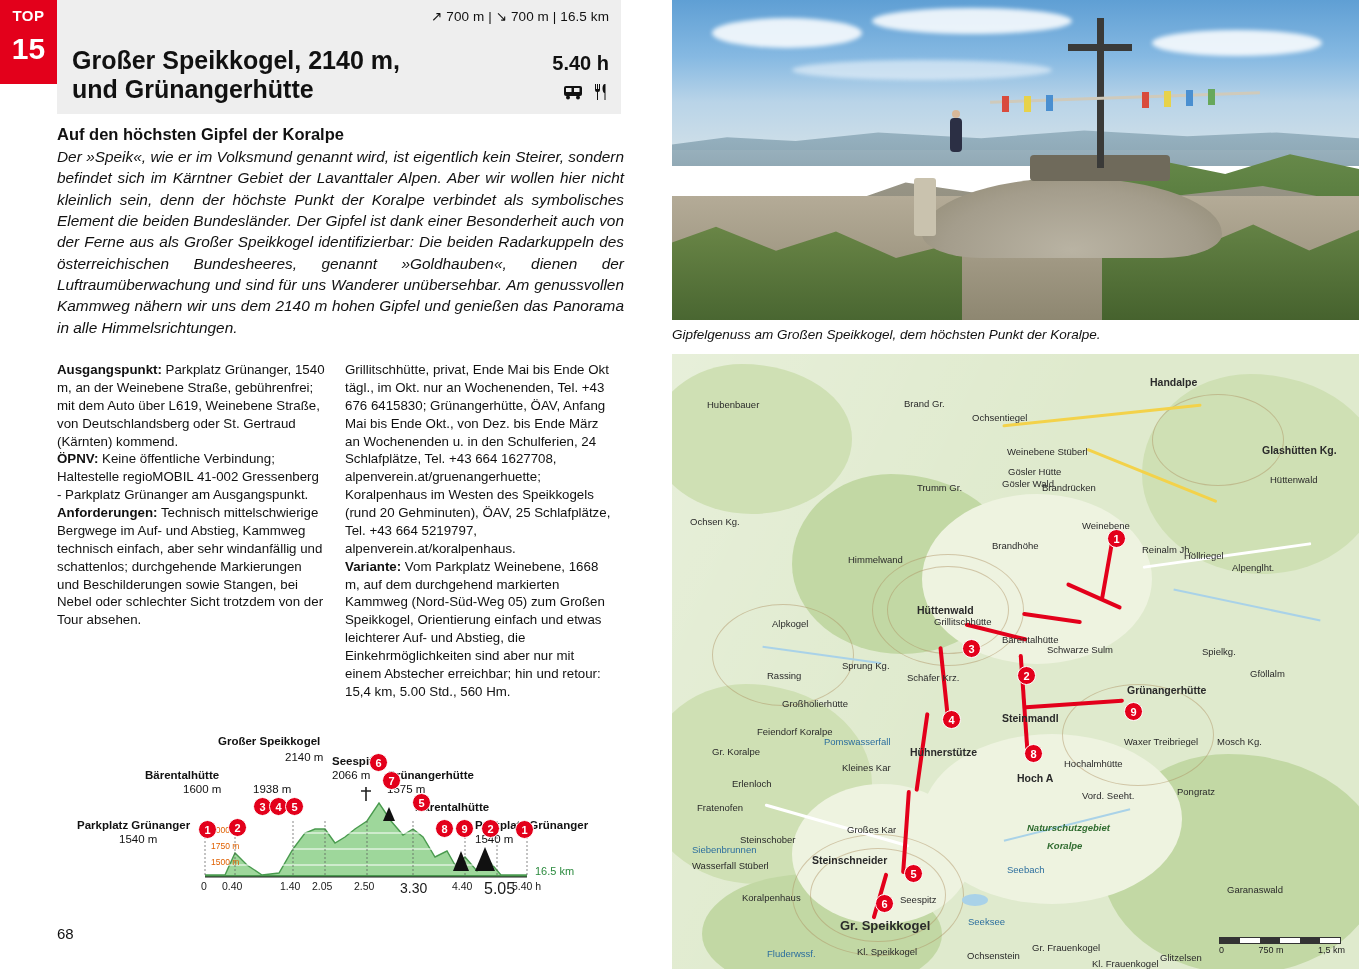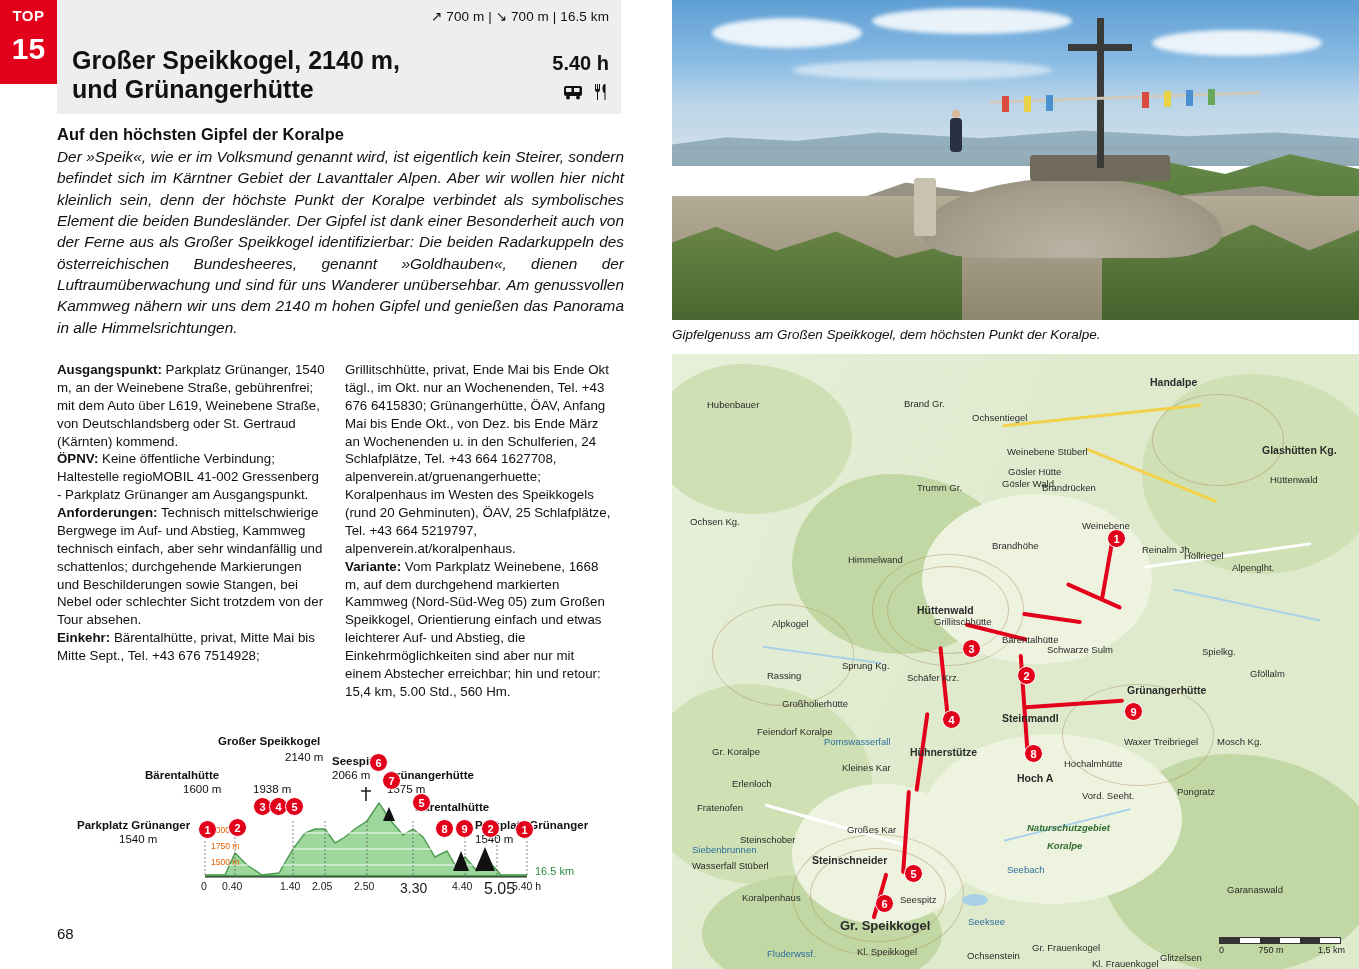--- a/index.html
+++ b/index.html
@@ -184,21 +184,20 @@
     </div>
 
     <div class="subhead">Auf den höchsten Gipfel der Koralpe</div>
     <div class="intro">Der »Speik«, wie er im Volksmund genannt wird, ist eigentlich kein Steirer, sondern befindet sich im Kärntner Gebiet der Lavanttaler Alpen. Aber wir wollen hier nicht kleinlich sein, denn der höchste Punkt der Koralpe verbindet als symbolisches Element die beiden Bundesländer. Der Gipfel ist dank einer Besonderheit auch von der Ferne aus als Großer Speikkogel identifizierbar: Die beiden Radarkuppeln des österreichischen Bundesheeres, genannt »Goldhauben«, dienen der Luftraumüberwachung und sind für uns Wanderer unübersehbar. Am genussvollen Kammweg nähern wir uns dem 2140 m hohen Gipfel und genießen das Panorama in alle Himmelsrichtungen.</div>
 
     <div class="cols">
       <div class="col a">
         <p><b>Ausgangspunkt:</b><span> Parkplatz Grünanger, 1540 m, an der Weinebene Straße, gebührenfrei; mit dem Auto über L619, Weinebene Straße, von Deutschlandsberg oder St. Gertraud (Kärnten) kommend.</span></p>
         <p><b>ÖPNV:</b><span> Keine öffentliche Verbindung; Haltestelle regioMOBIL 41-002 Gressenberg - Parkplatz Grünanger am Ausgangspunkt.</span></p>
         <p><b>Anforderungen:</b><span> Technisch mittelschwierige Bergwege im Auf- und Abstieg, Kammweg technisch einfach, aber sehr windanfällig und schattenlos; durchgehende Markierungen und Beschilderungen sowie Stangen, bei Nebel oder schlechter Sicht trotzdem von der Tour absehen.</span></p>
-        <p><b>Einkehr:</b><span> Bärentalhütte, privat, Mitte Mai bis Mitte Sept., Tel. +43 676 7514928;</span></p>
       </div>
       <div class="col b">
         <p><span>Grillitschhütte, privat, Ende Mai bis Ende Okt tägl., im Okt. nur an Wochenenden, Tel. +43 676 6415830; Grünangerhütte, ÖAV, Anfang Mai bis Ende Okt., von Dez. bis Ende März an Wochenenden u. in den Schulferien, 24 Schlafplätze, Tel. +43 664 1627708, alpenverein.at/gruenangerhuette; Koralpenhaus im Westen des Speikkogels (rund 20 Gehminuten), ÖAV, 25 Schlafplätze, Tel. +43 664 5219797, alpenverein.at/koralpenhaus.</span></p>
         <p><b>Variante:</b><span> Vom Parkplatz Weinebene, 1668 m, auf dem durchgehend markierten Kammweg (Nord-Süd-Weg 05) zum Großen Speikkogel, Orientierung einfach und etwas leichterer Auf- und Abstieg, die Einkehrmöglichkeiten sind aber nur mit einem Abstecher erreichbar; hin und retour: 15,4 km, 5.00 Std., 560 Hm.</span></p>
       </div>
     </div>
 
     <div class="profile">
       <svg class="profile-svg" width="567" height="180" viewBox="0 0 567 180">
 

